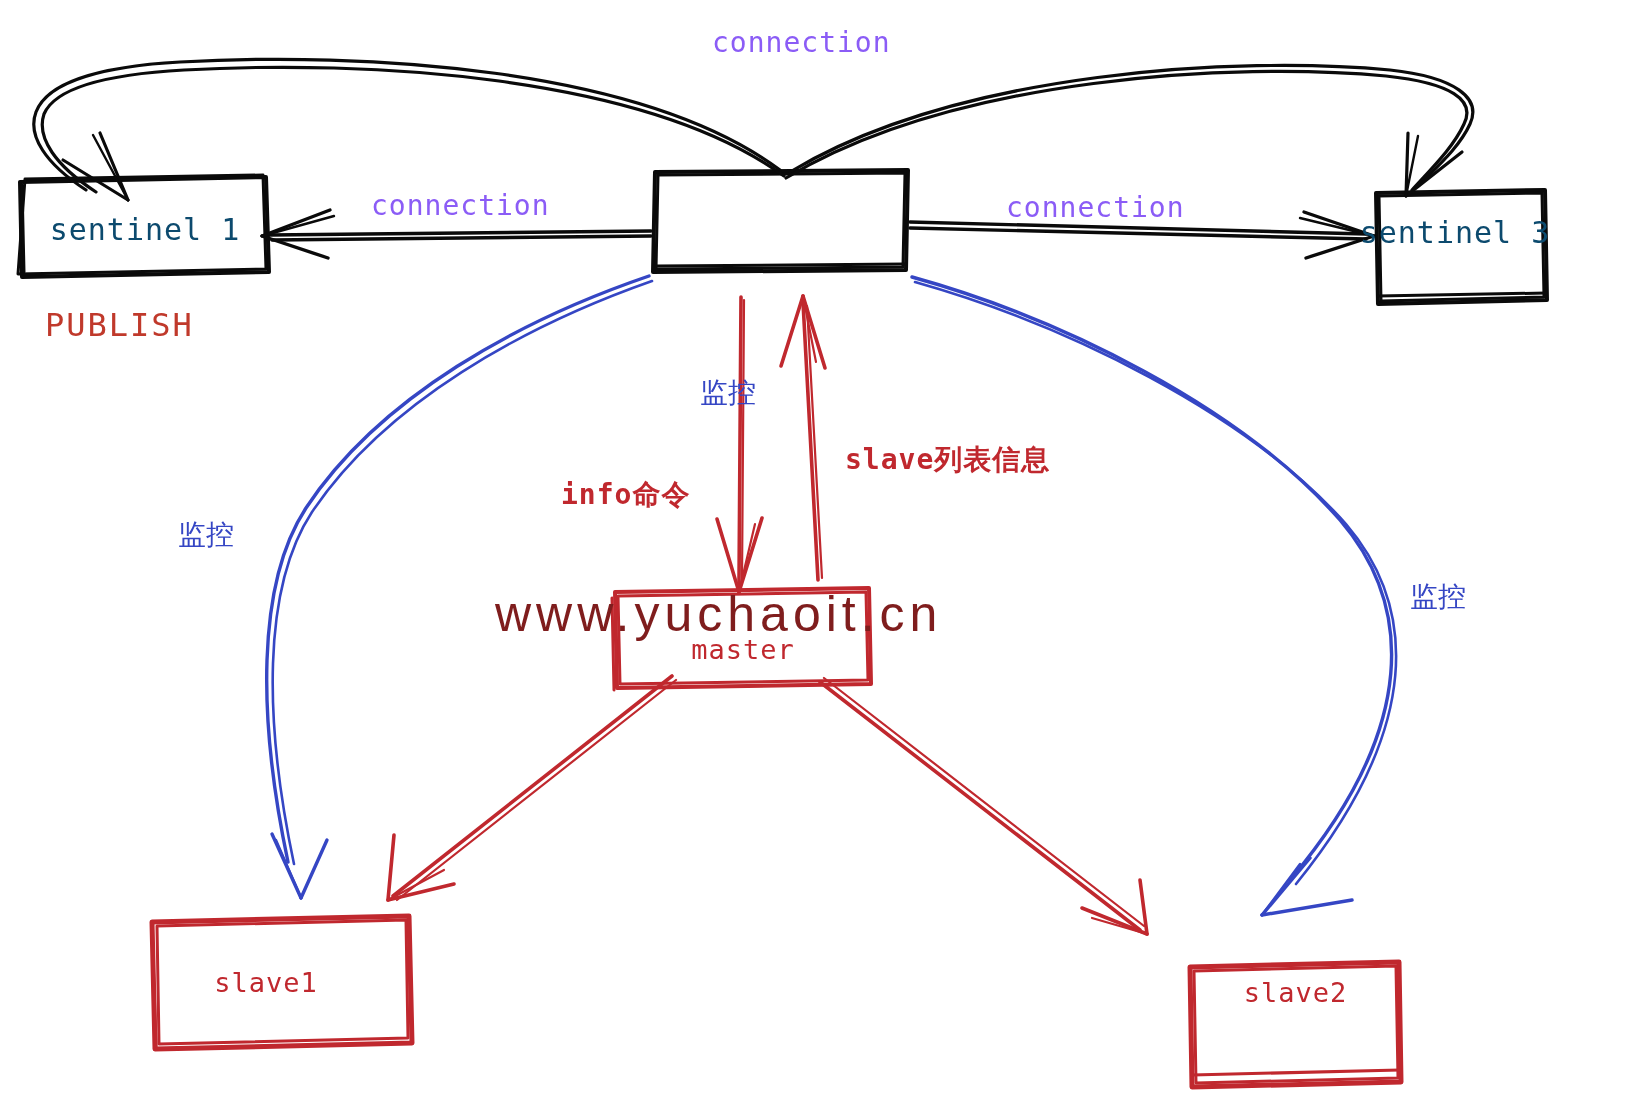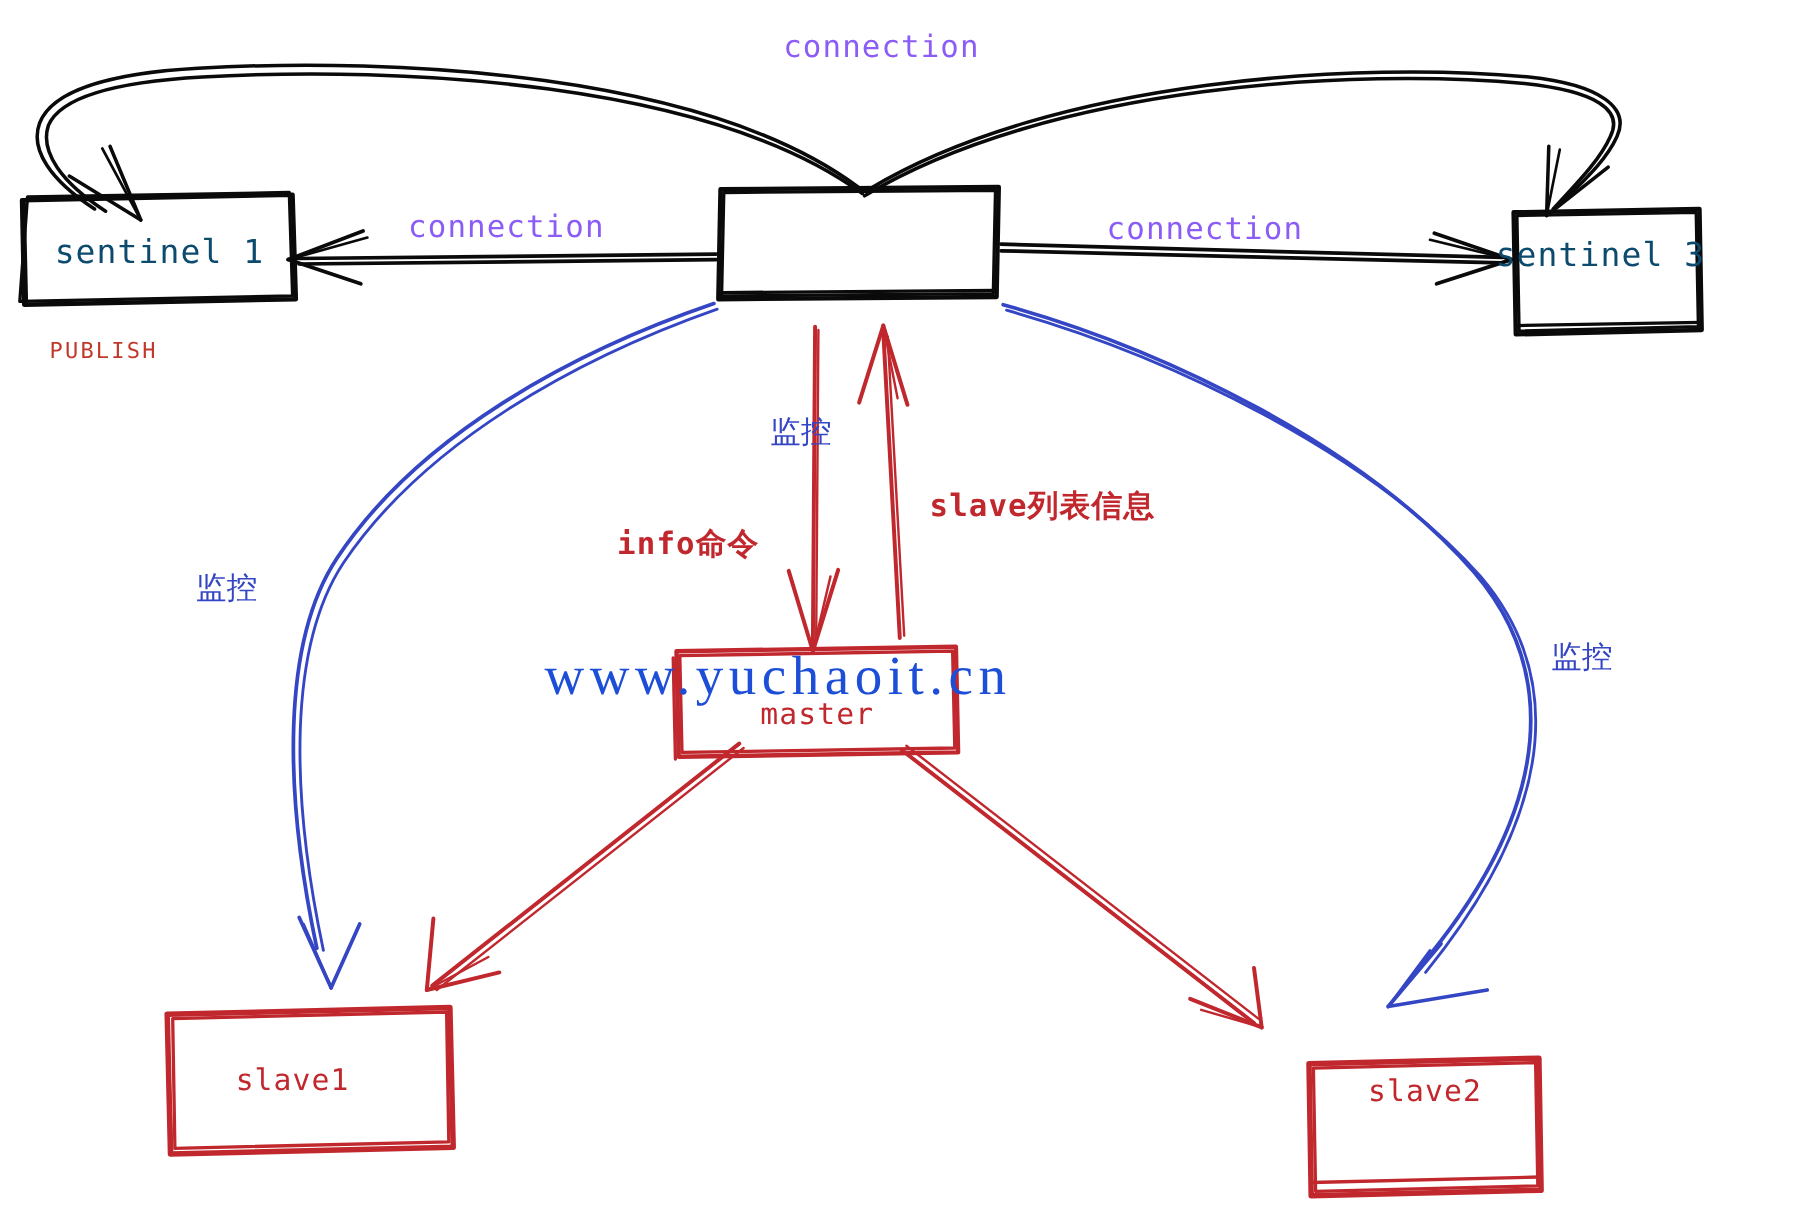--- a/index.html
+++ b/index.html
@@ -55,33 +55,33 @@
     font-weight: 700;
     color: #c0282e;
     letter-spacing: 1px;
   }
   .edge-blue {
     font-size: 28px;
     color: #3546c4;
     font-family: "DejaVu Sans", "Liberation Sans", sans-serif;
   }
   .publish-label {
-    font-size: 20px;
+    font-size: 32px;
     color: #c0392b;
     letter-spacing: 2px;
     font-family: "DejaVu Sans Mono", "Liberation Mono", monospace;
   }
   #watermark {
     position: absolute;
     left: 495px;
     top: 585px;
     font-size: 50px;
     letter-spacing: 5px;
-    color: #1d4ed8;
-    font-family: Liberation Serif, serif;
+    color: #7f1d1d;
+    font-family: Liberation Sans, sans-serif;
     white-space: nowrap;
     pointer-events: none;
   }
 </style>
 </head>
 <body>
 
 <div id="canvas">
 
   <svg id="diagram-svg" viewBox="0 0 1630 1109" xmlns="http://www.w3.org/2000/svg">

